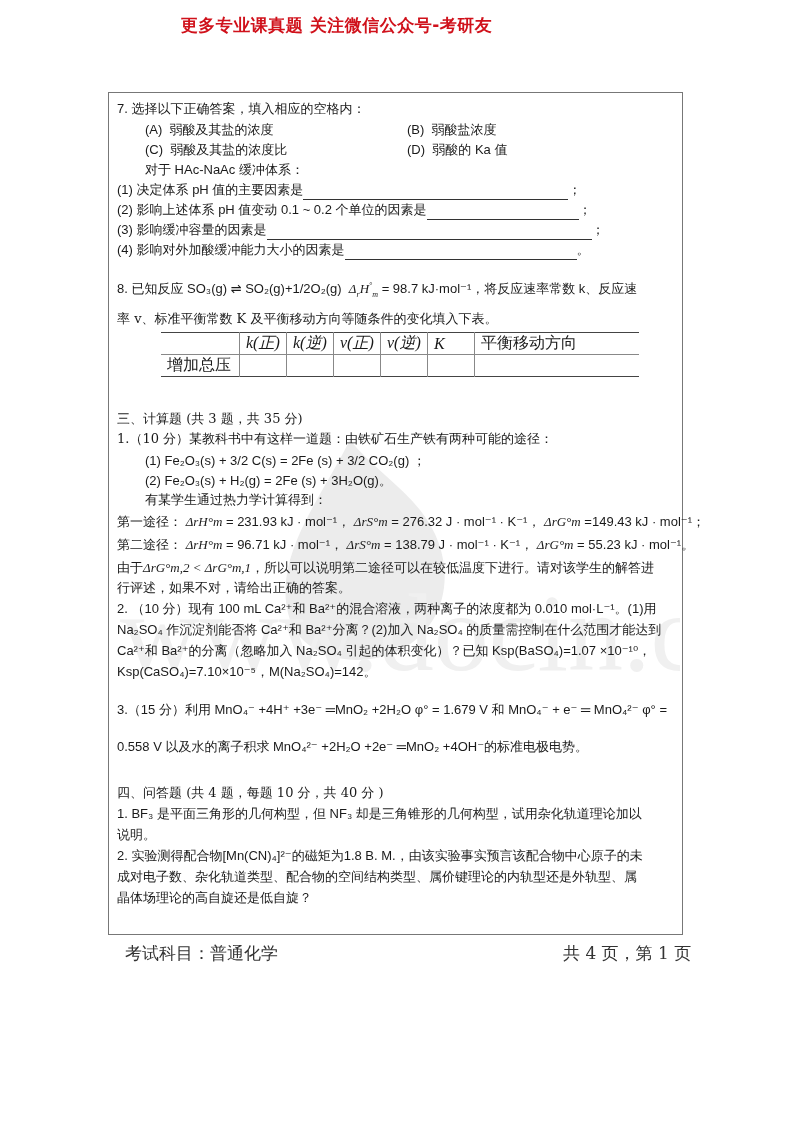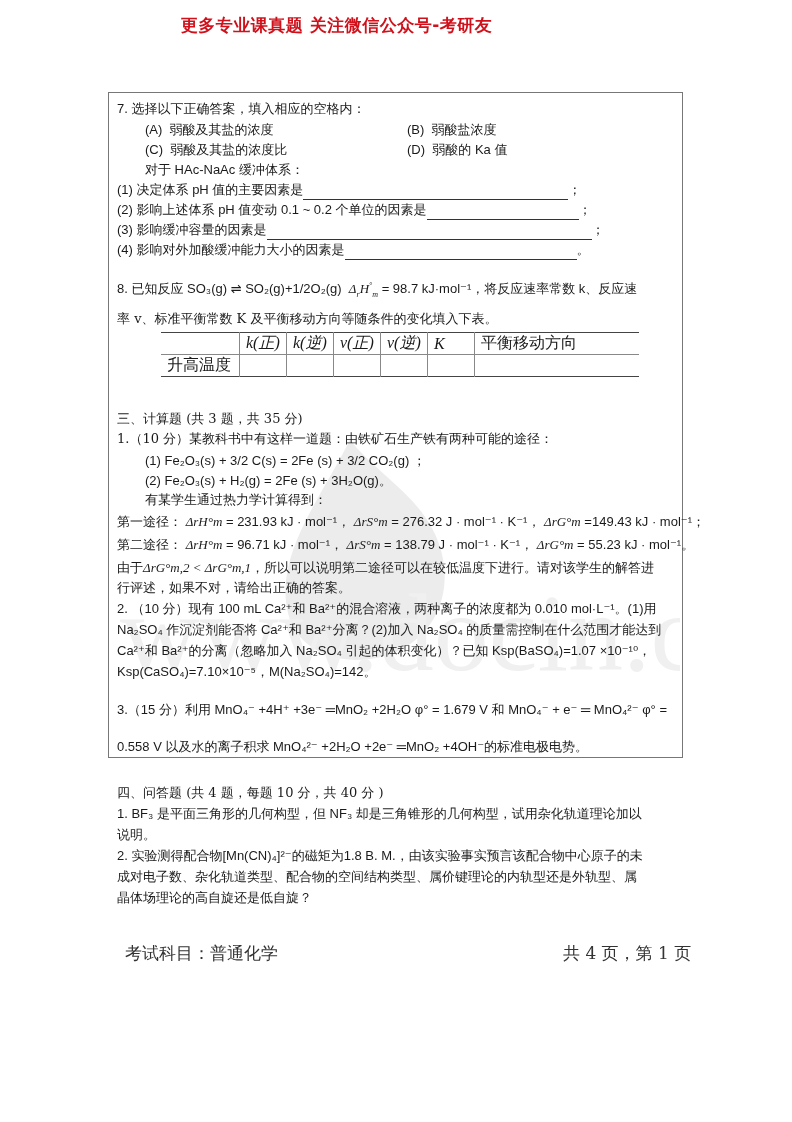--- a/index.html
+++ b/index.html
@@ -7,21 +7,21 @@
     width: 792px; height: 1122px; position: relative; overflow: hidden;
     font-family: "DejaVu Serif", "Liberation Serif", serif;
     color: #1a1a1a; font-size: 13px;
   }
   .banner {
     position: absolute; top: 14px; left: 0; width: 673px; text-align: center;
     font-family: "DejaVu Sans", "Liberation Sans", sans-serif;
     font-weight: bold; font-size: 17px; color: #d0111b; letter-spacing: 0.5px;
   }
   .frame {
-    position: absolute; left: 108px; top: 92px; width: 575px; height: 666px;
+    position: absolute; left: 108px; top: 92px; width: 575px; height: 843px;
     border: 1.5px solid #777; box-sizing: border-box;
   }
   .content { position: absolute; left: 8px; top: 6px; right: 8px; }
   .line { position: absolute; left: 0; white-space: nowrap; line-height: 20px; }
   .sans { font-family: "Liberation Sans", "DejaVu Sans", sans-serif; }
   .blank { display: inline-block; border-bottom: 1px solid #333; height: 14px; vertical-align: bottom; }
   sub, sup { font-size: 8px; line-height: 0; }
   .it { font-style: italic; font-family: "Liberation Serif", serif; }
   table.react {
     position: absolute; border-collapse: collapse; font-size: 16px;
@@ -98,21 +98,21 @@
           <tr>
         <td style="width:66px;"></td>
         <td class="it" style="width:34px;">k(正)</td>
         <td class="it" style="width:34px;">k(逆)</td>
         <td class="it" style="width:34px;">v(正)</td>
         <td class="it" style="width:34px;">v(逆)</td>
         <td class="it" style="width:34px;">K</td>
         <td>平衡移动方向</td>
       </tr>
       <tr>
-        <td>升高温度</td>
+        <td>增加总压</td>
         <td></td>
         <td></td>
         <td></td>
         <td></td>
         <td></td>
         <td></td>
       </tr>
     </tbody>
       </table>
 

